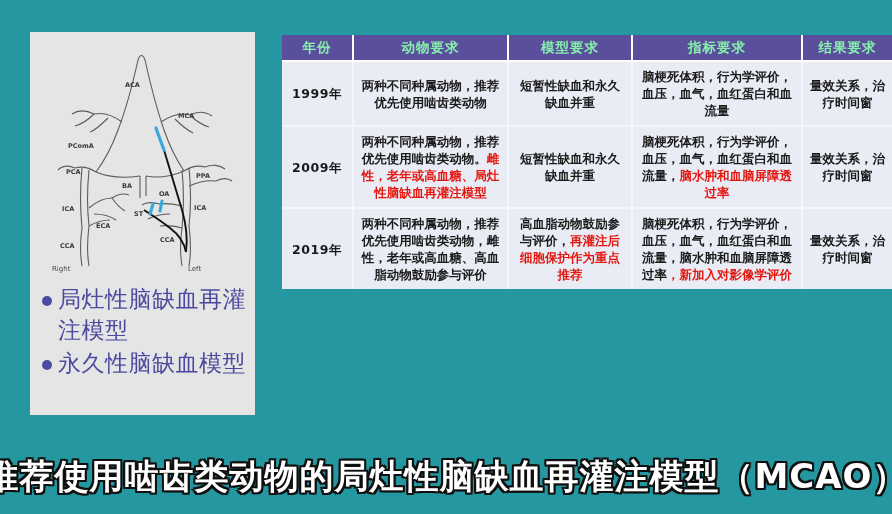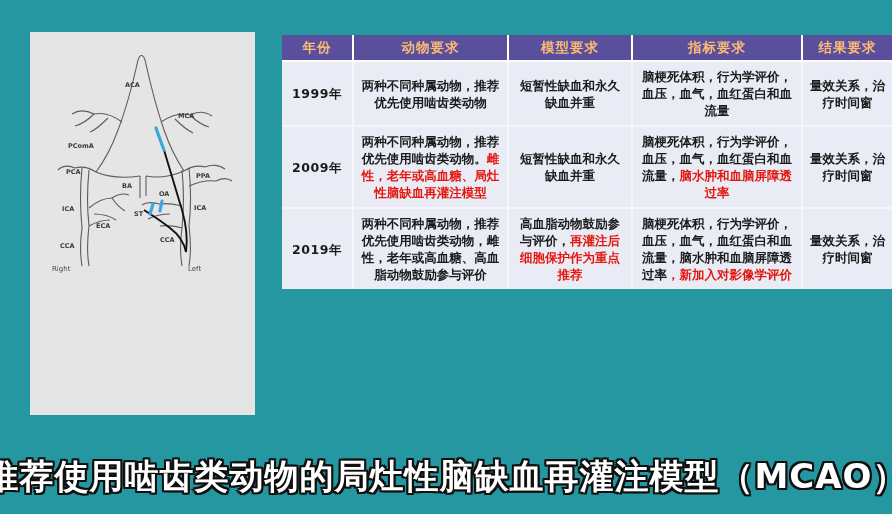--- a/index.html
+++ b/index.html
@@ -60,21 +60,21 @@
   
   #req-table {
     position: absolute;
     left: 282px; top: 35px;
     width: 602px;
     border-collapse: collapse;
     table-layout: fixed;
   }
   #req-table th {
     background: #5a4f9d;
-    color: #fdba74;
+    color: #86efac;
     font-size: 13.5px;
     font-weight: bold;
     letter-spacing: 1px;
     height: 25px;
     padding: 0;
     border-right: 2px solid #ffffff;
     border-bottom: 2px solid #ffffff;
     text-align: center;
     vertical-align: middle;
   }
@@ -235,20 +235,30 @@
       <text class="dlab" x="164" y="172">ICA</text>
       <text class="dlab" x="66" y="190">ECA</text>
       <text class="dlab" x="30" y="210">CCA</text>
       <text class="dlab" x="130" y="204">CCA</text>
 
       <text class="dlab-side" x="22" y="233">Right</text>
       <text class="dlab-side" x="158" y="233">Left</text>
     </svg>
   </div>
 
+  <div id="bullet-list">
+    <div class="bullet-row">
+      <span class="bullet-dot"></span>
+      <span class="bullet-text">局灶性脑缺血再灌注模型</span>
+    </div>
+    <div class="bullet-row">
+      <span class="bullet-dot"></span>
+      <span class="bullet-text">永久性脑缺血模型</span>
+    </div>
+  </div>
 </div>
 
 <table id="req-table">
   <thead>
     <tr>
       <th class="c0">年份</th>
       <th class="c1">动物要求</th>
       <th class="c2">模型要求</th>
       <th class="c3">指标要求</th>
       <th class="c4">结果要求</th>

